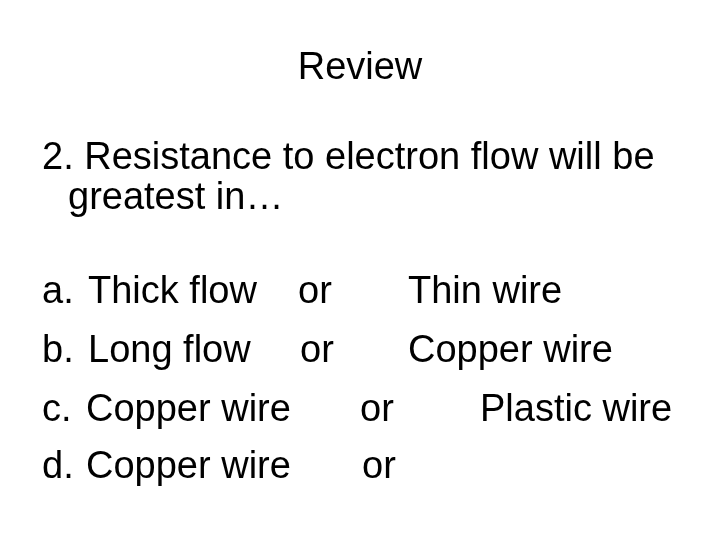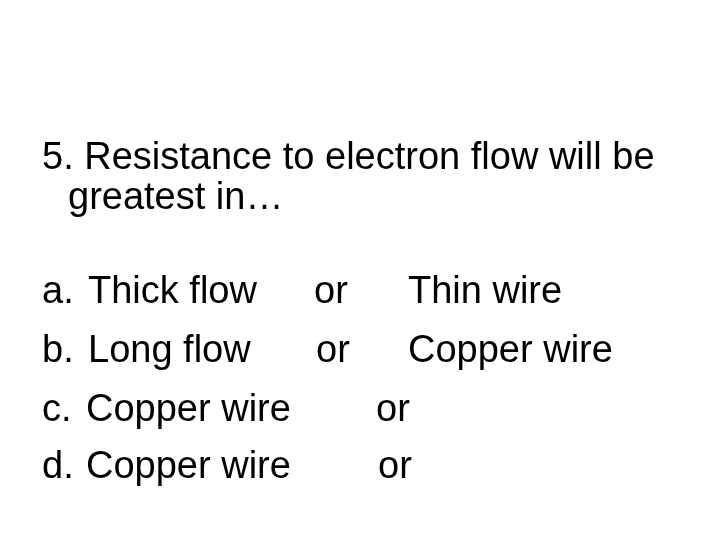--- a/index.html
+++ b/index.html
@@ -53,21 +53,21 @@
   }
   .option-row {
     position: absolute;
     left: 0;
     width: 720px;
     height: 48px;
     white-space: nowrap;
   }
   .option-row .opt-label  { position: absolute; left: 42px; }
   .option-row .opt-first  { position: absolute; left: 88px; }
-  .option-row .opt-or     { position: absolute; margin-left: 16px; }
+  .option-row .opt-or     { position: absolute; }
   .option-row .opt-second { position: absolute; }
 
   #row-a { top: 266px; }
   #row-a .opt-or     { left: 298px; }
   #row-a .opt-second { left: 408px; }
 
   #row-b { top: 325px; }
   #row-b .opt-or     { left: 300px; }
   #row-b .opt-second { left: 408px; }
 
@@ -79,23 +79,24 @@
   #row-d { top: 441px; }
   #row-d .opt-first  { left: 86px; }
   #row-d .opt-or     { left: 362px; }
   #row-d .opt-second { left: 480px; }
 </style>
 </head>
 <body>
 
 <div class="slide">
 
+  <h1 class="slide-title">Review</h1>
 
   <div class="question">
-    <div class="question-line-1">5. Resistance to electron flow will be</div>
+    <div class="question-line-1">2. Resistance to electron flow will be</div>
     <div class="question-line-2">greatest in…</div>
   </div>
 
   <div class="option-row" id="row-a">
     <span class="opt-label">a.</span>
     <span class="opt-first">Thick flow</span>
     <span class="opt-or">or</span>
     <span class="opt-second">Thin wire</span>
   </div>
 
@@ -103,20 +104,21 @@
     <span class="opt-label">b.</span>
     <span class="opt-first">Long flow</span>
     <span class="opt-or">or</span>
     <span class="opt-second">Copper wire</span>
   </div>
 
   <div class="option-row" id="row-c">
     <span class="opt-label">c.</span>
     <span class="opt-first">Copper wire</span>
     <span class="opt-or">or</span>
+    <span class="opt-second">Plastic wire</span>
   </div>
 
   <div class="option-row" id="row-d">
     <span class="opt-label">d.</span>
     <span class="opt-first">Copper wire</span>
     <span class="opt-or">or</span>
   </div>
 
 </div>
 

